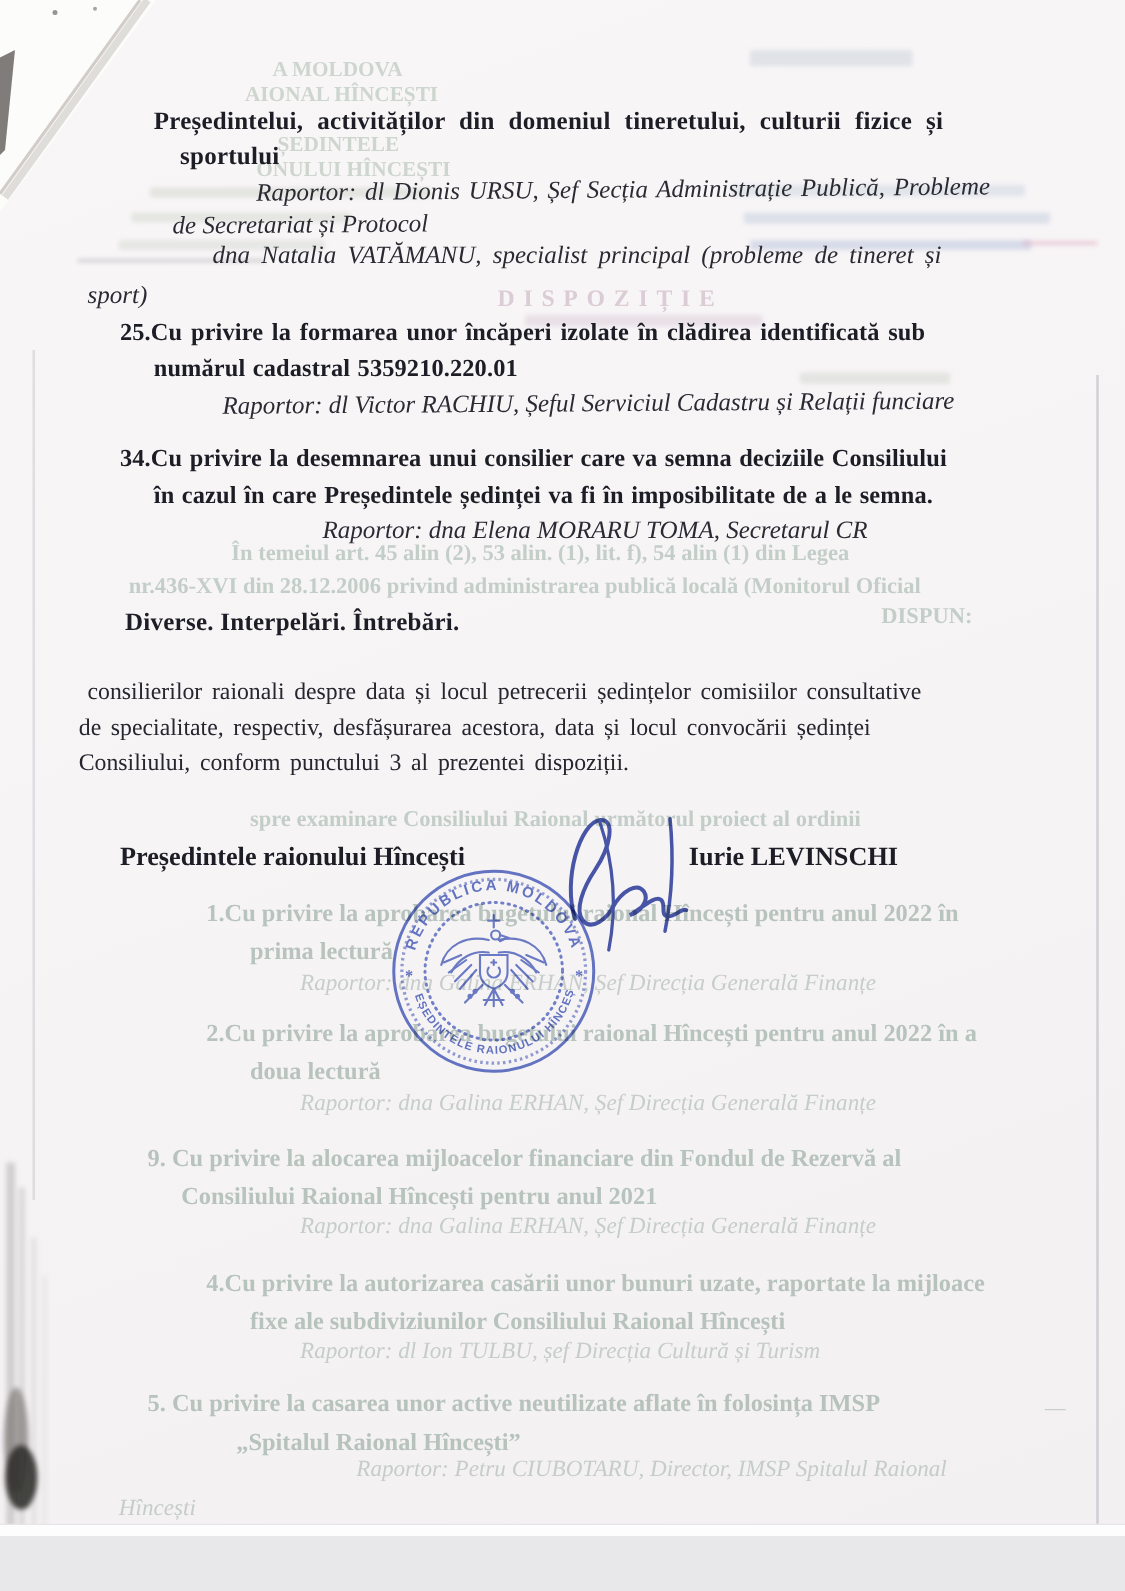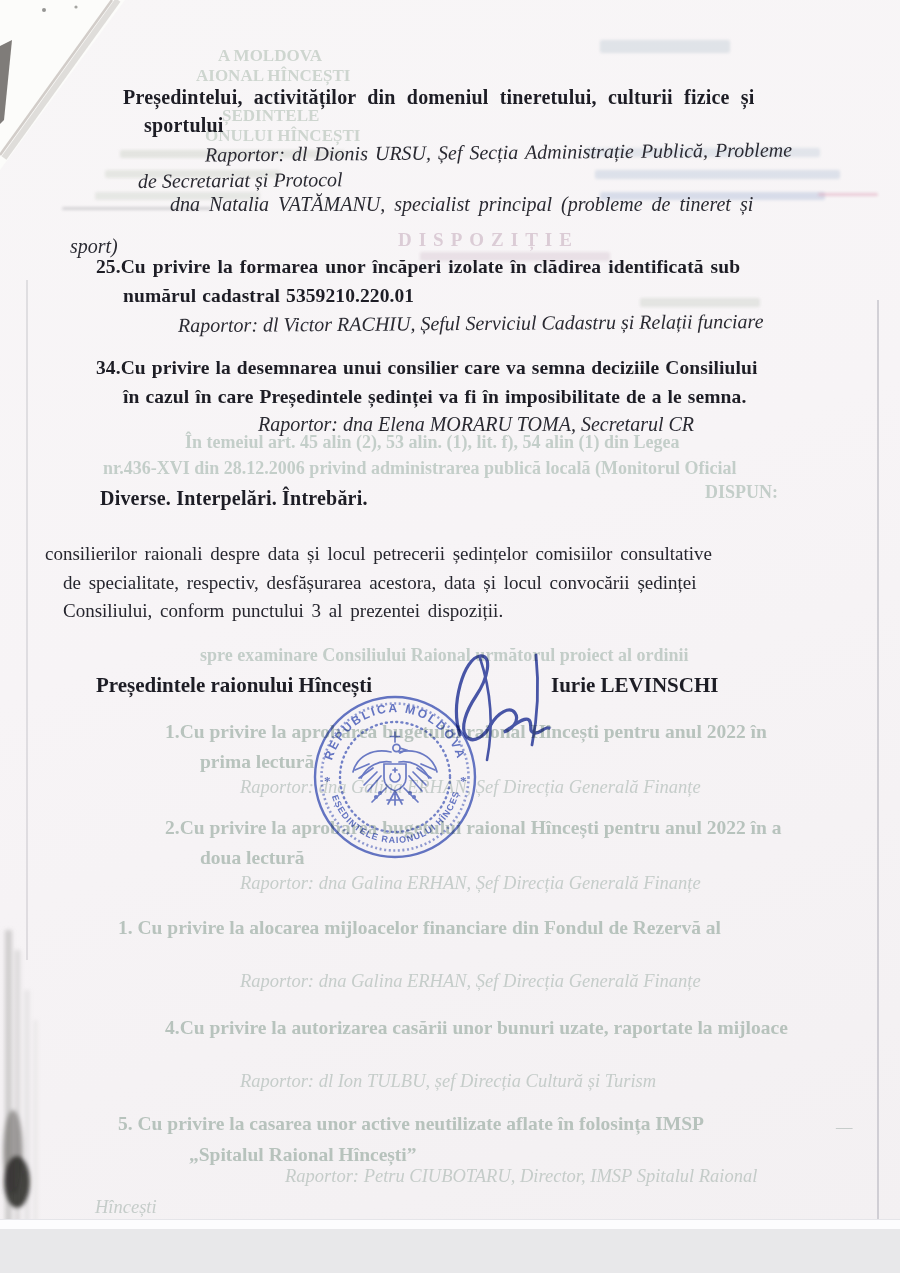--- a/index.html
+++ b/index.html
@@ -46,23 +46,25 @@
       <div class="ghost gb2" style="left: 185px; top: 432px;">În temeiul art. 45 alin (2), 53  alin. (1), lit. f), 54 alin (1) din Legea</div>
       <div class="ghost gb2" style="left: 103px; top: 458px;">nr.436-XVI din 28.12.2006 privind administrarea publică locală (Monitorul Oficial</div>
       <div class="ghost gb2" style="left: 705px; top: 482px;">DISPUN:</div>
       <div class="ghost gb2" style="left: 200px; top: 645px;">spre examinare Consiliului Raional următorul proiect al ordinii</div>
       <div class="ghost gb" style="left: 165px; top: 720px;">1.Cu privire la aprobarea bugetului raional Hîncești pentru anul 2022 în</div>
       <div class="ghost gb" style="left: 200px; top: 750px;">prima lectură</div>
       <div class="ghost gi" style="left: 240px; top: 776px;">Raportor: dna Galina ERHAN, Șef Direcția Generală Finanțe</div>
       <div class="ghost gb" style="left: 165px; top: 816px;">2.Cu privire la aprobarea bugetului raional Hîncești pentru anul 2022 în  a</div>
       <div class="ghost gb" style="left: 200px; top: 846px;">doua lectură</div>
       <div class="ghost gi" style="left: 240px; top: 872px;">Raportor: dna Galina ERHAN, Șef Direcția Generală Finanțe</div>
-      <div class="ghost gb" style="left: 118px; top: 916px;">1. Cu privire la alocarea mijloacelor financiare din Fondul de Rezervă al</div>
+      <div class="ghost gb" style="left: 118px; top: 916px;">9. Cu privire la alocarea mijloacelor financiare din Fondul de Rezervă al</div>
+      <div class="ghost gb" style="left: 145px; top: 946px;">Consiliului Raional Hîncești pentru anul 2021</div>
       <div class="ghost gi" style="left: 240px; top: 970px;">Raportor: dna Galina ERHAN, Șef Direcția Generală Finanțe</div>
       <div class="ghost gb" style="left: 165px; top: 1016px;">4.Cu privire la autorizarea casării unor bunuri uzate, raportate la mijloace</div>
+      <div class="ghost gb" style="left: 200px; top: 1046px;">fixe ale subdiviziunilor Consiliului Raional  Hîncești</div>
       <div class="ghost gi" style="left: 240px; top: 1070px;">Raportor: dl Ion TULBU, șef Direcția Cultură și Turism</div>
       <div class="ghost gb" style="left: 118px; top: 1112px;">5. Cu privire la casarea unor active neutilizate aflate în folosința IMSP</div>
       <div class="ghost gb" style="left: 145px; top: 1143px; margin-left: 44px;">„Spitalul Raional Hîncești”</div>
       <div class="ghost gi" style="left: 285px; top: 1165px;">Raportor: Petru CIUBOTARU, Director, IMSP Spitalul Raional</div>
       <div class="ghost gi" style="left: 95px; top: 1196px;">Hîncești</div>
       <div class="ghost gi" style="left: 836px; top: 1116px;">—</div>
     </div>
 
   <div class="smear" style="left:600px;top:40px;width:130px;height:13px;background:rgba(168,185,200,.30);"></div>
   <div class="smear" style="left:585px;top:148px;width:235px;height:9px;background:rgba(168,185,205,.28);"></div>
@@ -74,32 +76,32 @@
   <div class="smear" style="left:818px;top:193px;width:60px;height:3px;background:rgba(226,168,190,.55);"></div>
   <div class="smear" style="left:62px;top:207px;width:150px;height:3px;background:rgba(150,150,155,.35);"></div>
   <div class="smear" style="left:420px;top:252px;width:190px;height:9px;background:rgba(190,165,185,.25);"></div>
   <div class="smear" style="left:640px;top:298px;width:120px;height:9px;background:rgba(170,182,168,.25);"></div>
 
   <div class="line b sz-head" style="left:123px;top:85px;word-spacing:6px;">Președintelui, activităților din domeniul  tineretului, culturii fizice și</div>
   <div class="line b sz-head" style="left:96px;top:113px;margin-left:48px;">sportului</div>
   <div class="line i sz-rap" style="left:205px;top:140px;word-spacing:2px;transform:rotate(-.5deg);">Raportor: dl Dionis URSU, Șef Secția Administrație Publică, Probleme</div>
   <div class="line i sz-rap" style="left:138px;top:168px;transform:rotate(-.5deg);">de Secretariat și Protocol</div>
   <div class="line i sz-rap" style="left:170px;top:192px;word-spacing:4px;">dna Natalia VATĂMANU, specialist principal (probleme de tineret și</div>
-  <div class="line i sz-rap" style="left:70px;top:234px;text-align:right;">sport)</div>
+  <div class="line i sz-rap" style="left:70px;top:224px;text-align:right;">sport)</div>
 
   <div class="line b sz-item" style="left:96px;top:255px;word-spacing:2px;">25.Cu privire la formarea unor încăperi izolate în clădirea identificată sub</div>
   <div class="line b sz-item" style="left:123px;top:284px;">numărul cadastral 5359210.220.01</div>
   <div class="line i sz-rap" style="left:178px;top:311px;transform:rotate(-.4deg);">Raportor: dl Victor RACHIU, Șeful Serviciul Cadastru și Relații funciare</div>
 
   <div class="line b sz-item" style="left:96px;top:356px;word-spacing:1px;">34.Cu privire la desemnarea unui consilier care va semna deciziile Consiliului</div>
   <div class="line i sz-rap" style="left:258px;top:412px;">Raportor: dna Elena MORARU TOMA, Secretarul CR</div>
   <div class="line b sz-item" style="left:123px;top:385px;">în cazul în care Președintele ședinței va fi în imposibilitate de a le semna.</div>
 
   <div class="line b sz-head" style="left:100px;top:486px;">Diverse. Interpelări. Întrebări.</div>
-  <div class="line sz-para" style="left:45px;top:542px;">consilierilor raionali despre data și locul petrecerii ședințelor comisiilor consultative</div>
+  <div class="line sz-para" style="left:70px;top:542px;">consilierilor raionali despre data și locul petrecerii ședințelor comisiilor consultative</div>
   <div class="line sz-para" style="left:63px;top:571px;">de specialitate, respectiv, desfășurarea acestora, data și locul convocării ședinței</div>
   <div class="line sz-para" style="left:63px;top:599px;">Consiliului, conform punctului 3 al prezentei dispoziții.</div>
 
   <div class="line b sz-sign" style="left:96px;top:672px;">Președintele raionului Hîncești</div>
   <div class="line b sz-sign" style="left:551px;top:672px;">Iurie LEVINSCHI</div>
 
   <svg class="sig-svg" style="left:430px;top:640px;" width="130" height="128" viewBox="0 0 130 128">
     <g fill="none" stroke="#3a4ba6" stroke-width="3.2" stroke-linecap="round">
       <path d="M 30 95 C 20 64 34 18 50 16 C 63 15 58 38 46 56 C 36 71 30 88 36 96 C 43 105 56 96 62 82"></path>
       <path d="M 60 86 C 68 72 80 66 85 73 C 90 80 82 90 74 92 C 84 86 94 76 99 80 C 103 84 98 92 104 93 C 110 94 115 86 119 88"></path>

